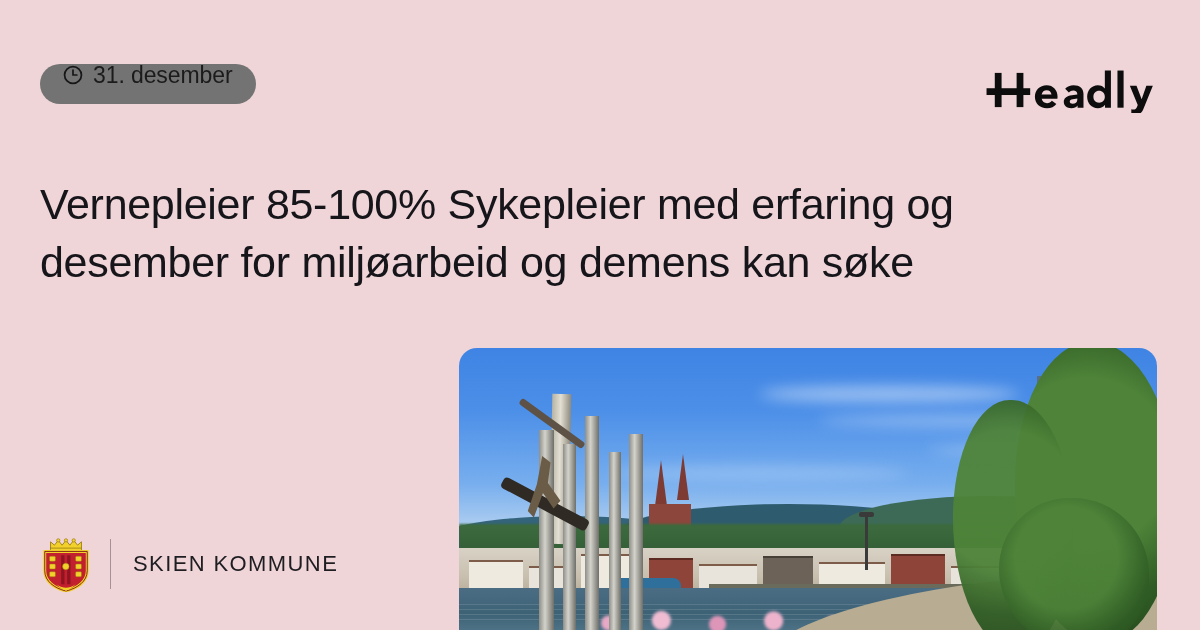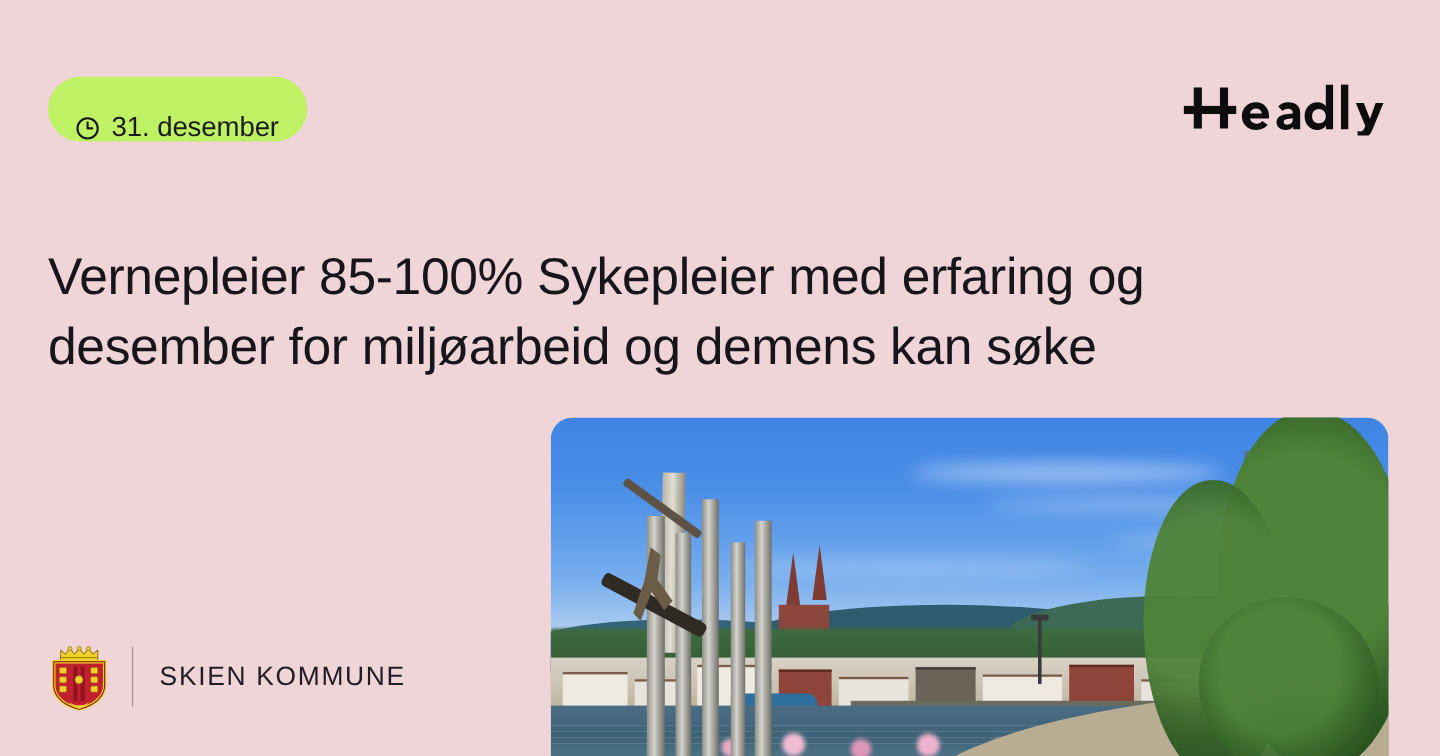--- a/index.html
+++ b/index.html
@@ -16,25 +16,25 @@
 
   
   .topbar{
     position:absolute;
     top:0; left:0; right:0;
     height:150px;
   }
   .date-pill{
     position:absolute;
     left:40px; top:64px;
-    height:54px;
+    height:40px;
     display:flex;
-    align-items:flex-end;
+    align-items:flex-start;
     gap:9px;
-    background:#bef264;
+    background:#737373;
     border-radius:30px;
     padding:0 24px 0 22px;
   }
   .date-pill .clock-icon{
     width:22px; height:22px;
     display:block;
     flex:0 0 auto;
   }
   .date-pill .date-text{
     font-size:23px;
@@ -59,21 +59,20 @@
   .headline{
     position:absolute;
     left:40px;
     top:175px;
     width:1010px;
     font-size:43px;
     line-height:1.36;
     color:#15151a;
     font-weight:400;
     letter-spacing:-0.3px;
-    margin-top:27px;
   }
   .headline .hl-line{ display:block; white-space:nowrap; }
 
   
   .photo{
     position:absolute;
     left:459px; top:348px;
     width:698px; height:282px;
     border-radius:18px 18px 0 0;
     overflow:hidden;

